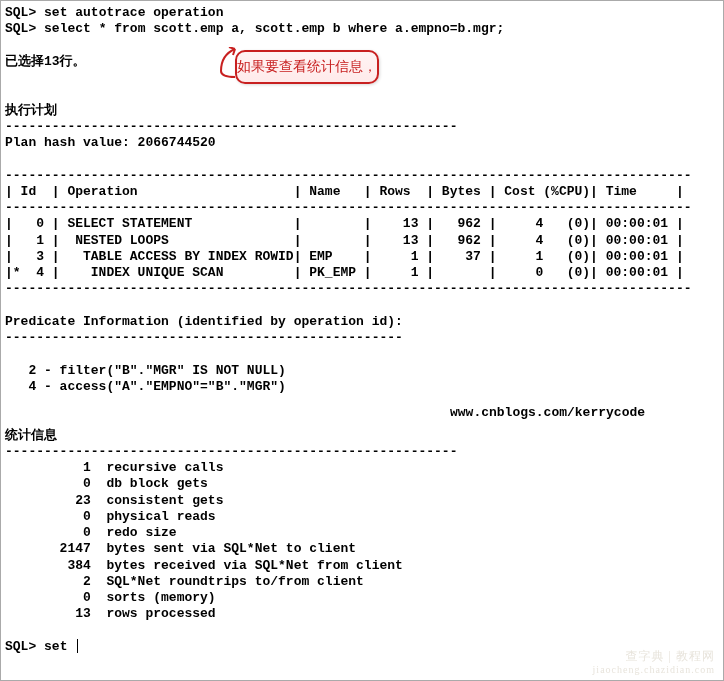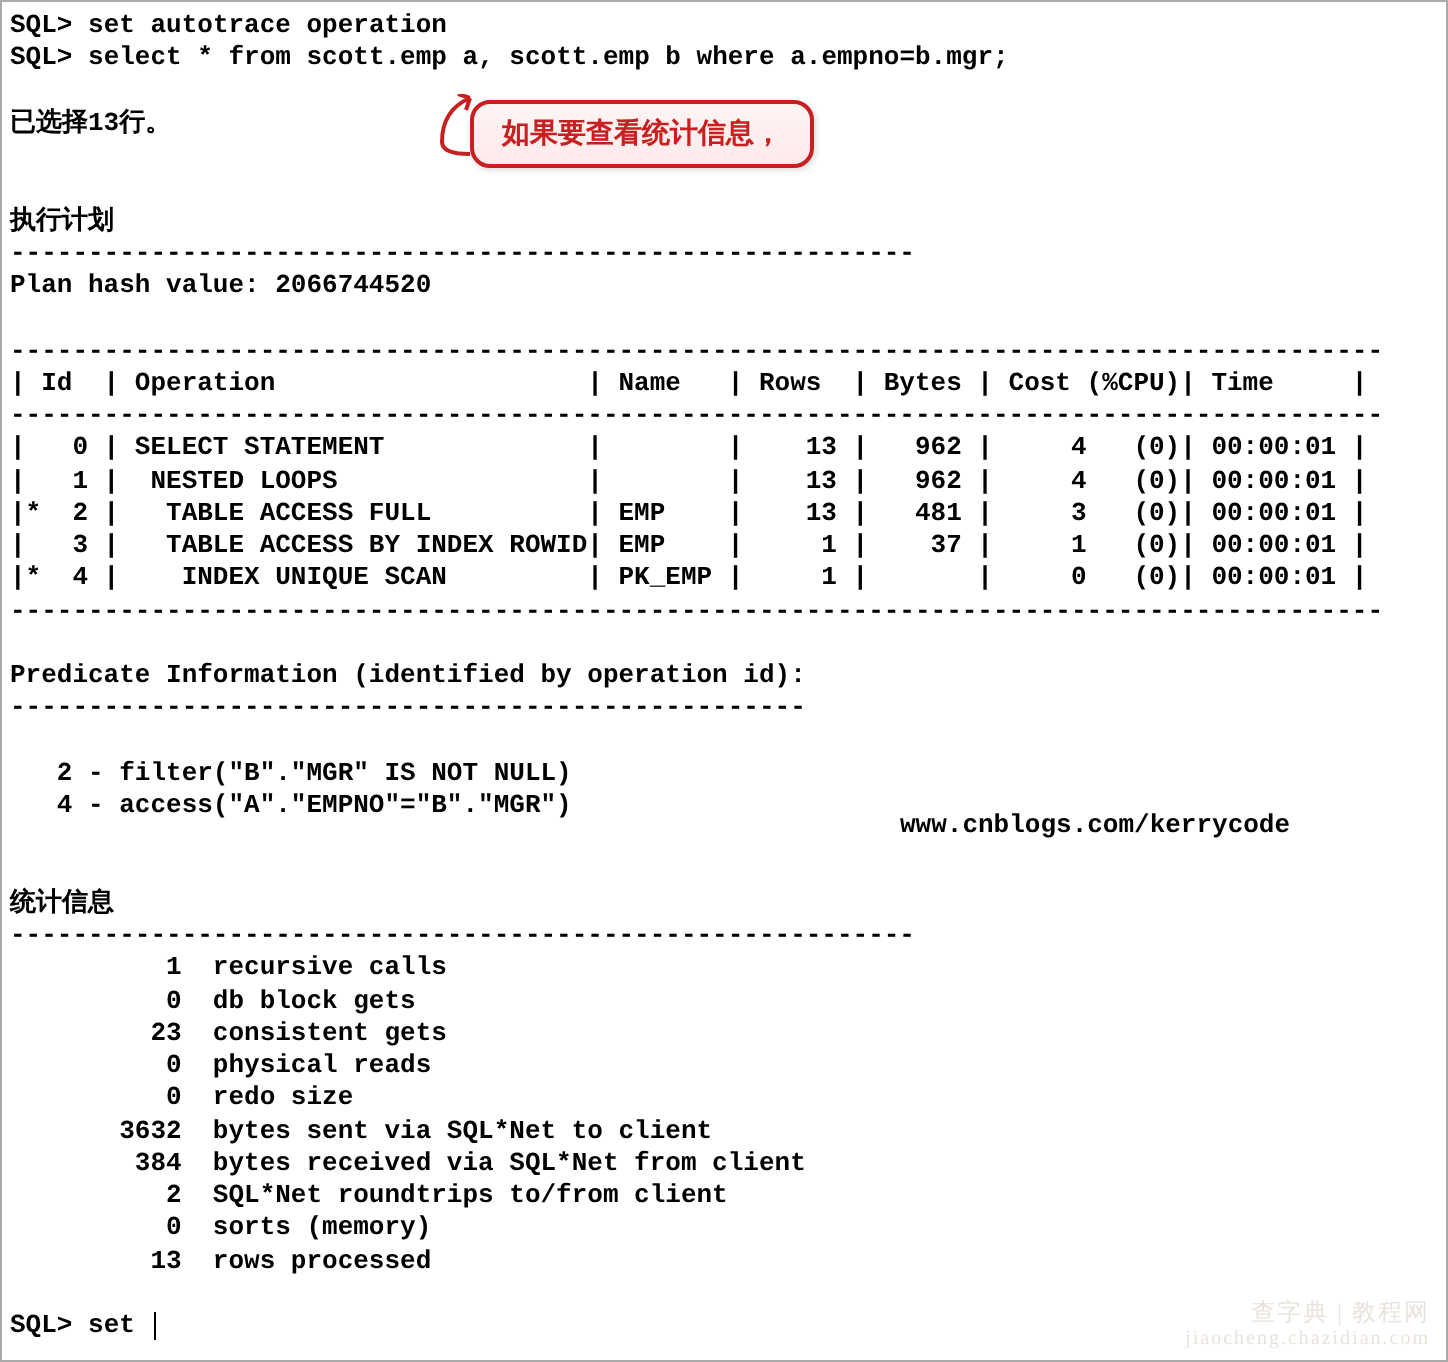--- a/index.html
+++ b/index.html
@@ -24,24 +24,24 @@
       left: 216px;
       display: flex;
       align-items: center;
       z-index: 10;
     }
     .annotation svg { display: block; }
     .bubble {
       background: linear-gradient(#fff4f4, #ffeaea);
       border: 2px solid #c82020;
       border-radius: 10px;
-      padding: 6px 14px;
+      padding: 6px 0;
       color: #c82020;
       font-family: "Microsoft YaHei","SimSun",sans-serif;
-      font-weight: bold;
+      font-weight: normal;
       font-size: 14px;
       margin-left: -4px;
       box-shadow: 1px 1px 3px rgba(0,0,0,0.15);
     }
     .watermark-url {
       position: absolute;
       left: 449px;
       top: 404px;
       font-weight: bold;
     }
@@ -86,21 +86,20 @@
 <div class="line">执行计划</div>
 <div class="line">----------------------------------------------------------</div>
 <div class="line">Plan hash value: 2066744520</div>
 <div class="line">&nbsp;</div>
 <div class="line">----------------------------------------------------------------------------------------</div>
 <div class="line">| Id  | Operation                    | Name   | Rows  | Bytes | Cost (%CPU)| Time     |</div>
 <div class="line">----------------------------------------------------------------------------------------</div>
 <div id="plan-rows">
     <div class="line">|   0 | SELECT STATEMENT             |        |    13 |   962 |     4   (0)| 00:00:01 |</div>
     <div class="line">|   1 |  NESTED LOOPS                |        |    13 |   962 |     4   (0)| 00:00:01 |</div>
-    <div class="line">|*  2 |   TABLE ACCESS FULL          | EMP    |    13 |   481 |     3   (0)| 00:00:01 |</div>
     <div class="line">|   3 |   TABLE ACCESS BY INDEX ROWID| EMP    |     1 |    37 |     1   (0)| 00:00:01 |</div>
     <div class="line">|*  4 |    INDEX UNIQUE SCAN         | PK_EMP |     1 |       |     0   (0)| 00:00:01 |</div>
   </div>
 <div class="line">----------------------------------------------------------------------------------------</div>
 <div class="line">&nbsp;</div>
 <div class="line">Predicate Information (identified by operation id):</div>
 <div class="line">---------------------------------------------------</div>
 <div class="line">&nbsp;</div>
 <div id="predicate-lines">
     <div class="line">   2 - filter("B"."MGR" IS NOT NULL)</div>
@@ -109,21 +108,21 @@
 <div class="line">&nbsp;</div>
 <div class="line">&nbsp;</div>
 <div class="line">统计信息</div>
 <div class="line">----------------------------------------------------------</div>
 <div id="stats-rows">
     <div class="line">          1  recursive calls</div>
     <div class="line">          0  db block gets</div>
     <div class="line">         23  consistent gets</div>
     <div class="line">          0  physical reads</div>
     <div class="line">          0  redo size</div>
-    <div class="line">       3632  bytes sent via SQL*Net to client</div>
+    <div class="line">       2147  bytes sent via SQL*Net to client</div>
     <div class="line">        384  bytes received via SQL*Net from client</div>
     <div class="line">          2  SQL*Net roundtrips to/from client</div>
     <div class="line">          0  sorts (memory)</div>
     <div class="line">         13  rows processed</div>
   </div>
 <div class="line">&nbsp;</div>
 <div class="line"><span>SQL&gt;</span> <span>set </span><span class="cursor"></span></div>
 
 <div class="watermark-url">www.cnblogs.com/kerrycode</div>
 

